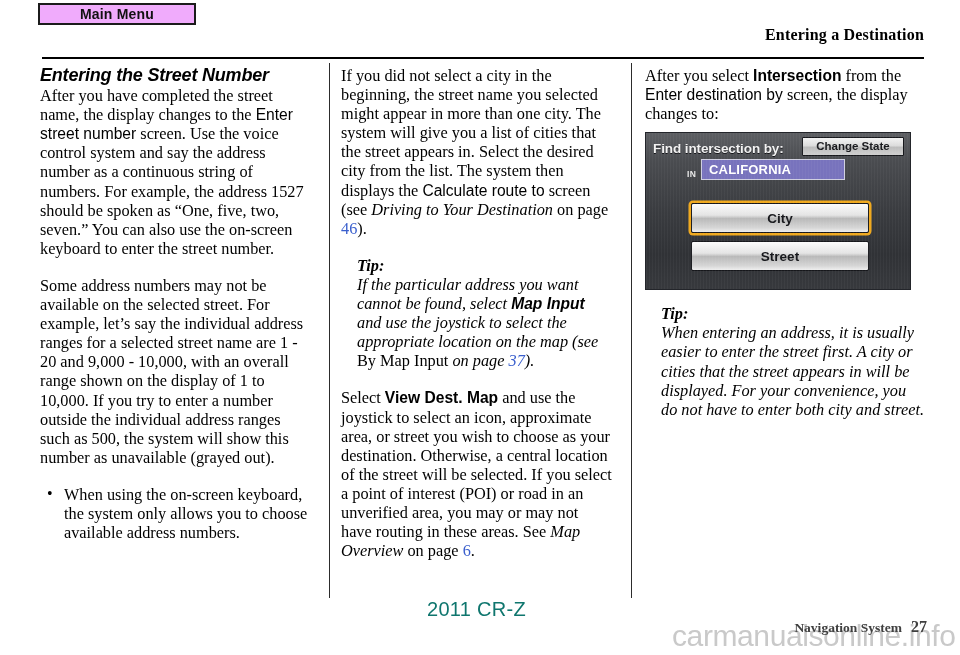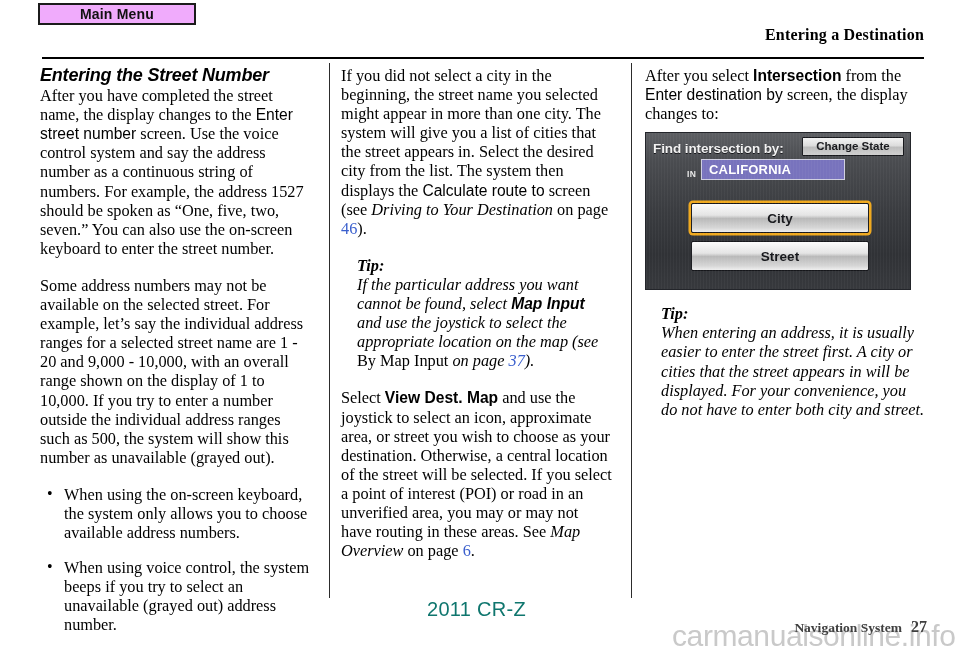--- a/index.html
+++ b/index.html
@@ -279,21 +279,20 @@
   <h2 class="sec-head">Entering the Street Number</h2>
 
   <p class="para">
     <span>After you have completed the street name, the display changes to the </span><span class="ui">Enter street number</span><span> screen. Use the voice control system and say the address number as a continuous string of numbers. For example, the address 1527 should be spoken as “One, five, two, seven.” You can also use the on-screen keyboard to enter the street number.</span>
   </p>
 
   <p class="para">Some address numbers may not be available on the selected street. For example, let’s say the individual address ranges for a selected street name are 1 - 20 and 9,000 - 10,000, with an overall range shown on the display of 1 to 10,000. If you try to enter a number outside the individual address ranges such as 500, the system will show this number as unavailable (grayed out).</p>
 
   <ul class="bullets">
     <li>When using the on-screen keyboard, the system only allows you to choose available address numbers.</li>
-    <li>When using voice control, the system beeps if you try to select an unavailable (grayed out) address number.</li>
   </ul>
 </div>
 
 <div class="col col-2">
   <p class="para">
     <span>If you did not select a city in the beginning, the street name you selected might appear in more than one city. The system will give you a list of cities that the street appears in. Select the desired city from the list. The system then displays the </span><span class="ui">Calculate route to</span><span> screen (see </span><span class="ital">Driving to Your Destination</span><span> on page </span><span class="pglink">46</span><span>).</span>
   </p>
 
   <p class="tip">
     <span class="tip-label">Tip:</span><span>If the particular address you want cannot be found, select </span><span class="ui-b">Map Input</span><span> and use the joystick to select the appropriate location on the map (see </span><span style="font-style:normal">By Map Input</span><span> on page </span><span class="pglink">37</span><span>).</span>

